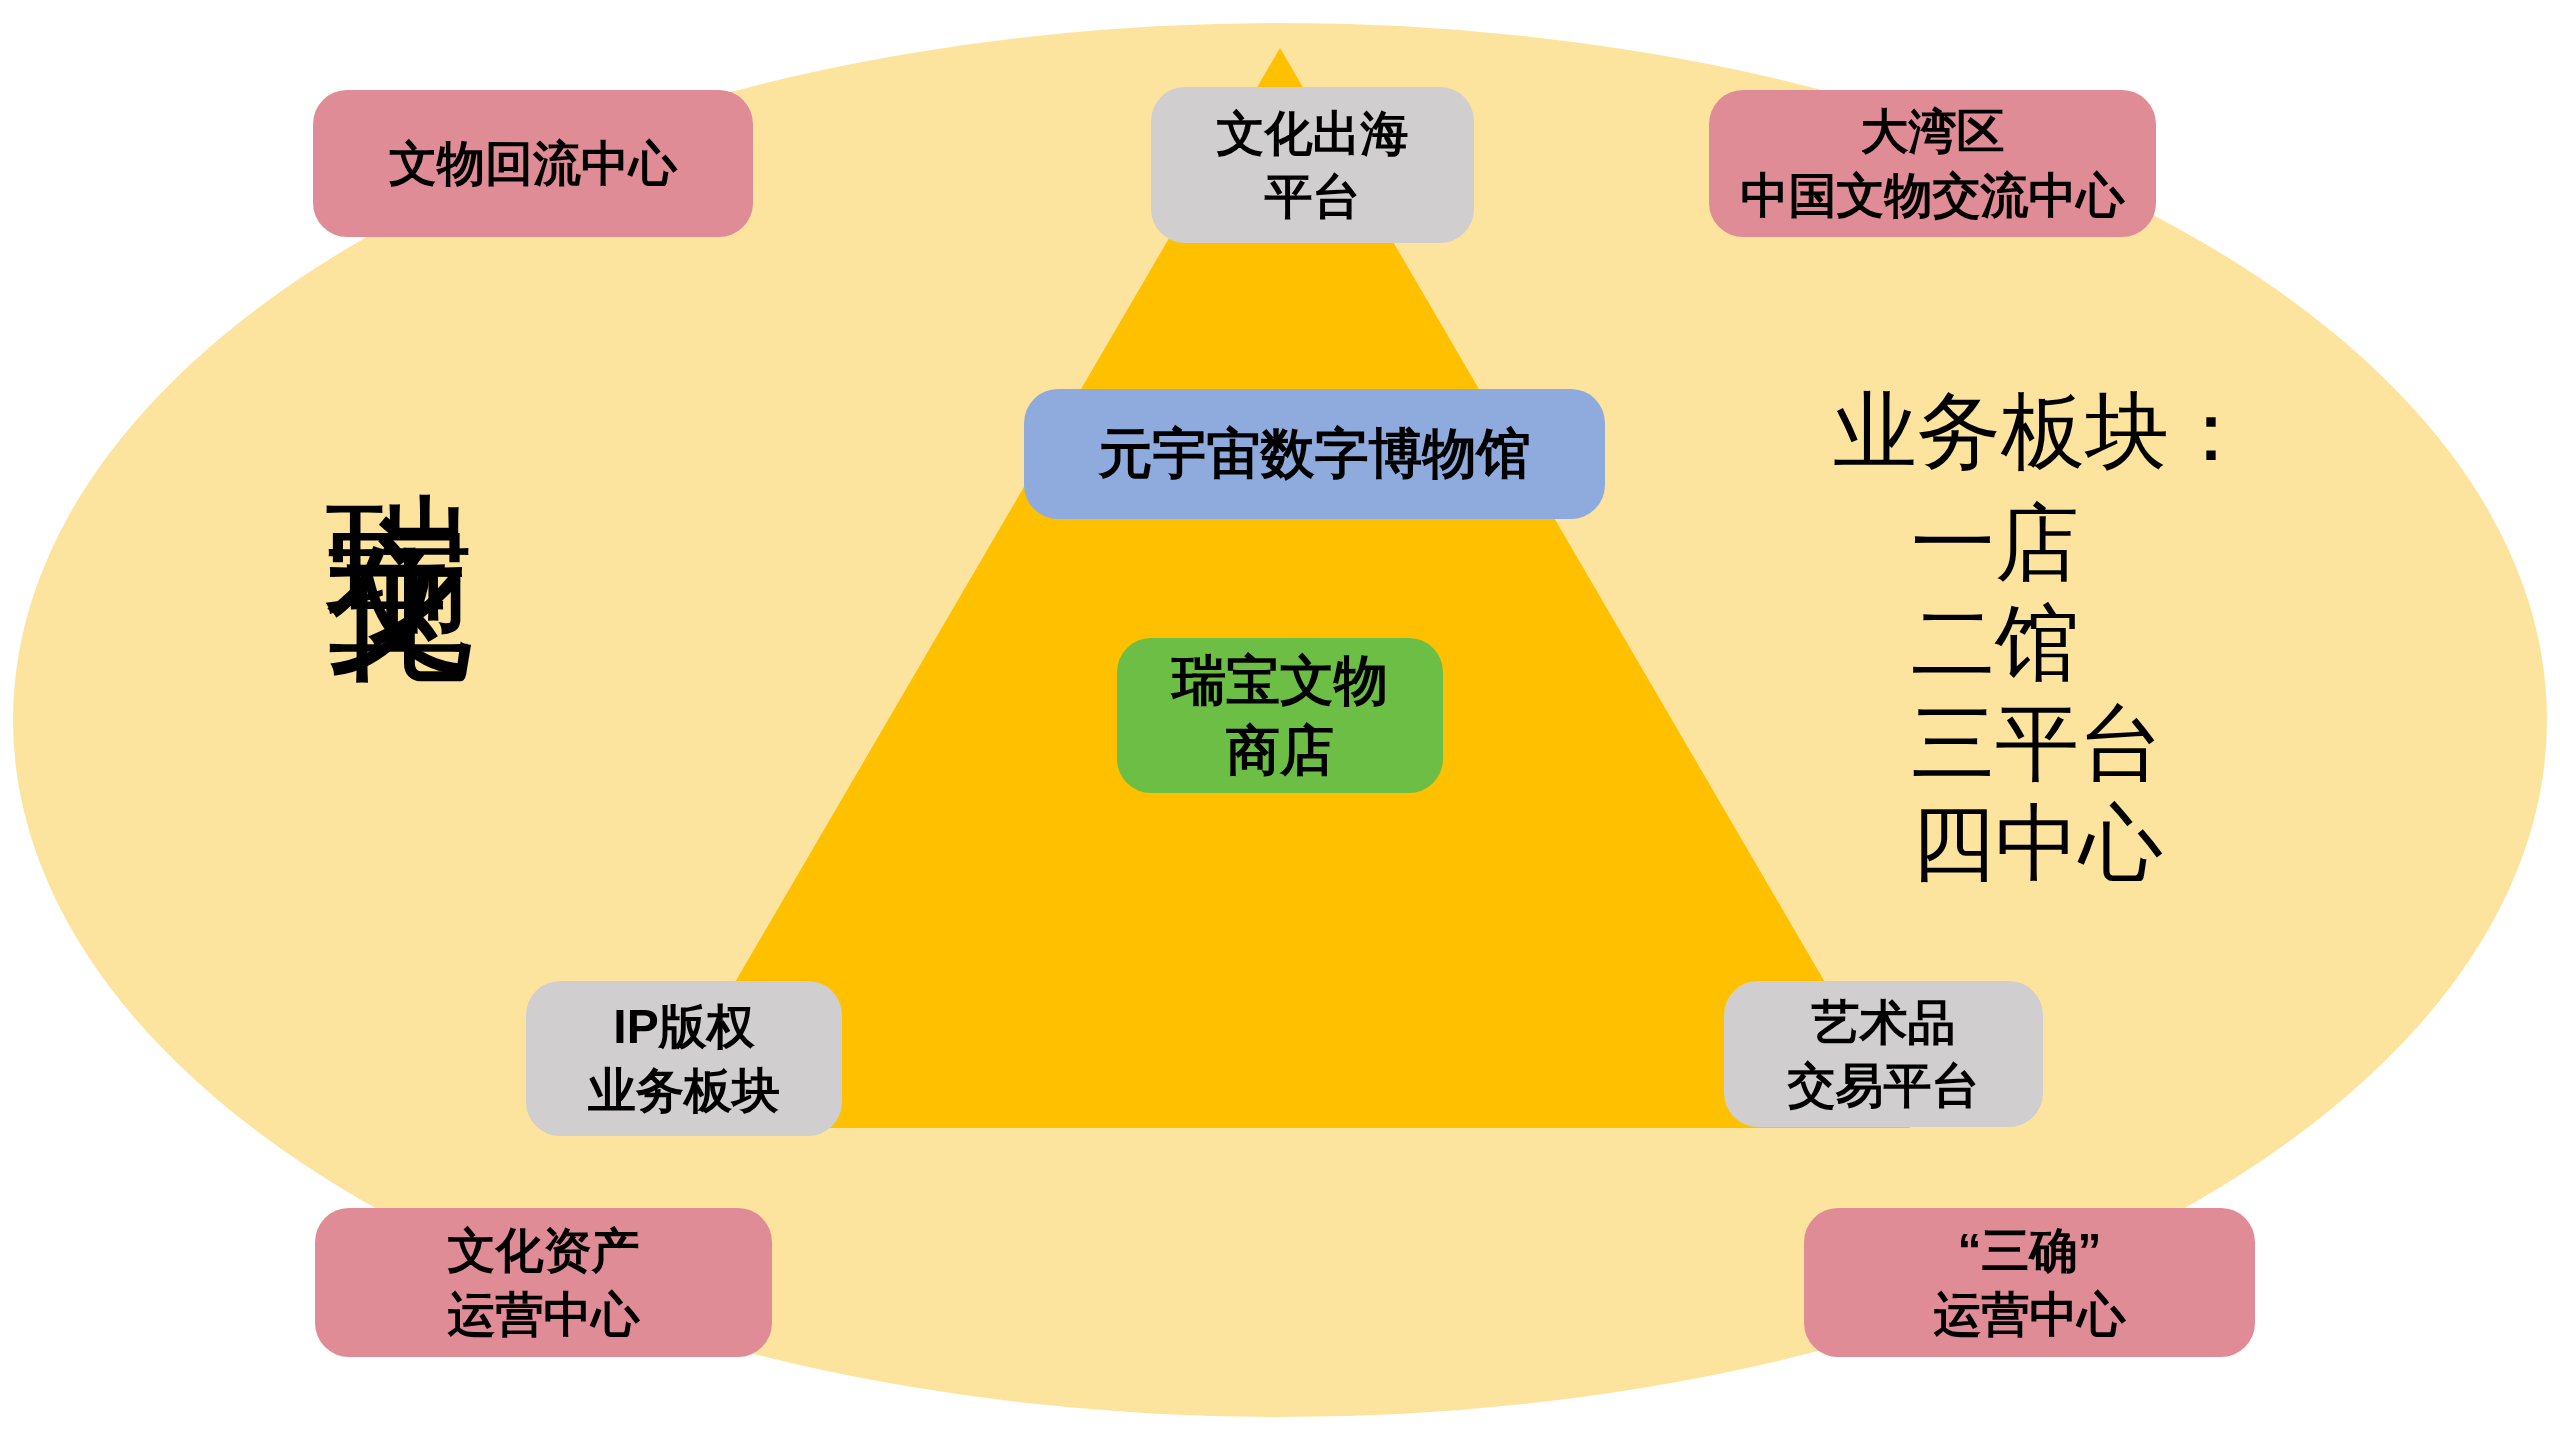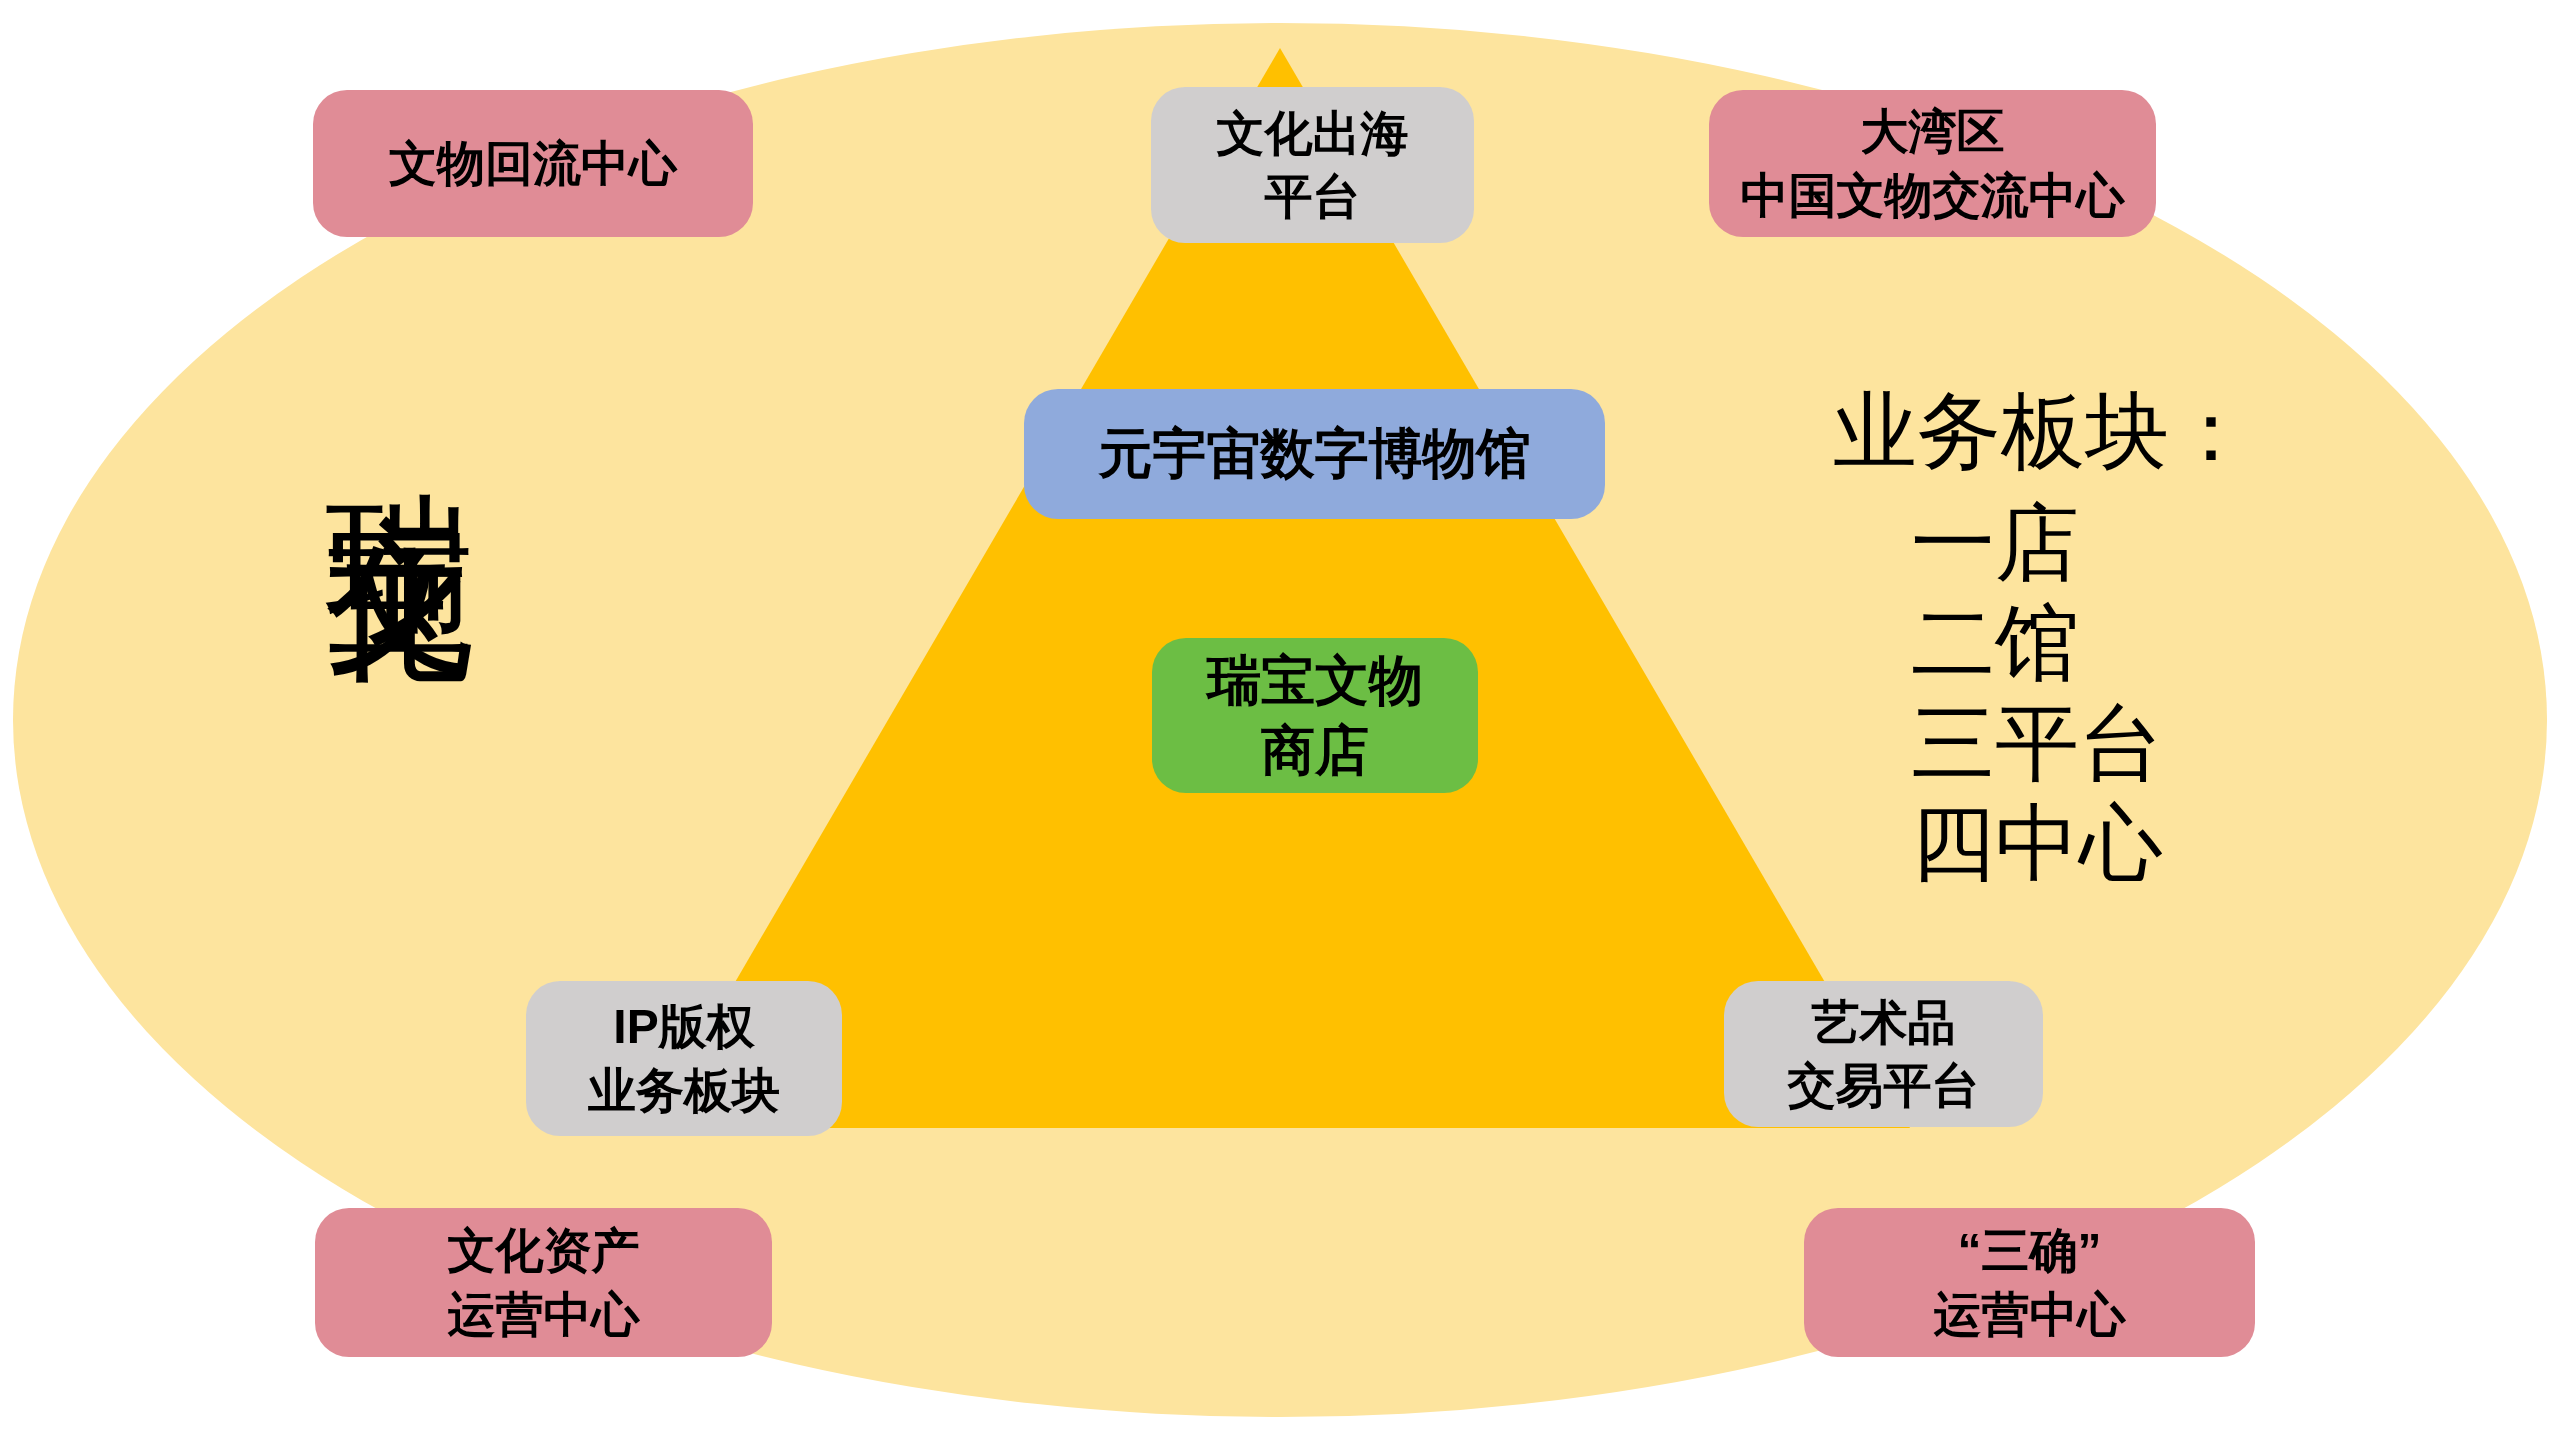--- a/index.html
+++ b/index.html
@@ -110,19 +110,19 @@
 
   <div class="node gray fs48" style="left:1724px;top:981px;width:319px;height:146px;">
     <span class="line">艺术品</span>
     <span class="line">交易平台</span>
   </div>
 
   <div class="node blue fs54" style="left:1024px;top:389px;width:581px;height:130px;">
     <span class="line">元宇宙数字博物馆</span>
   </div>
 
-  <div class="node green fs54" style="left:1152px;top:638px;width:326px;height:155px;">
+  <div class="node green fs54" style="left:1117px;top:638px;width:326px;height:155px;">
     <span class="line">瑞宝文物</span>
     <span class="line">商店</span>
   </div>
 
 
 </div>
 
 </body></html>

